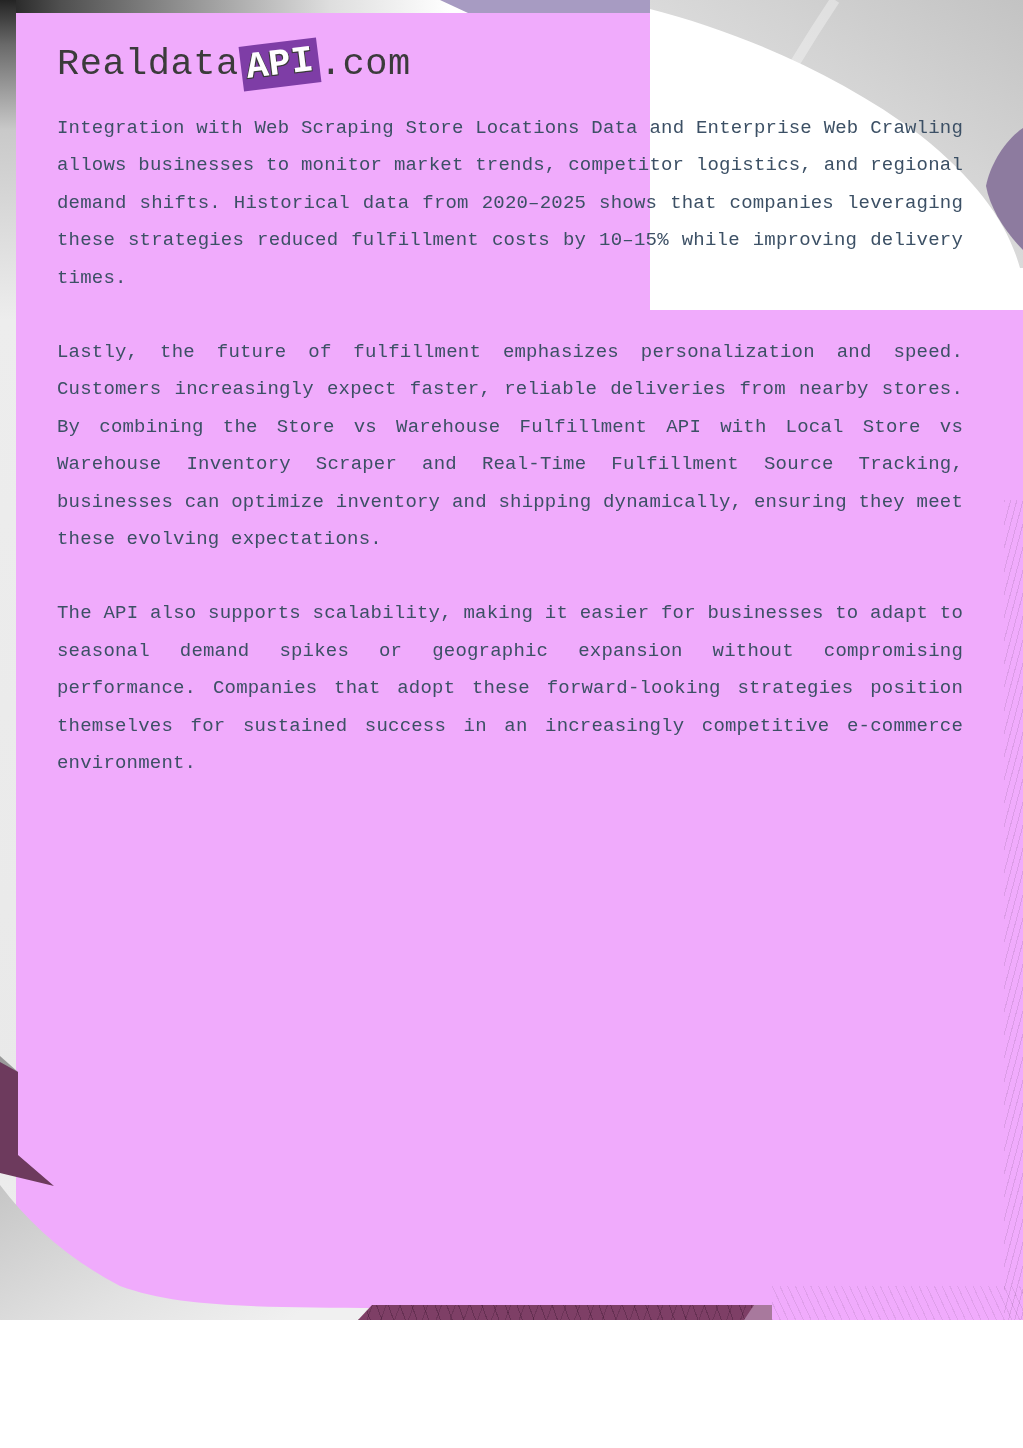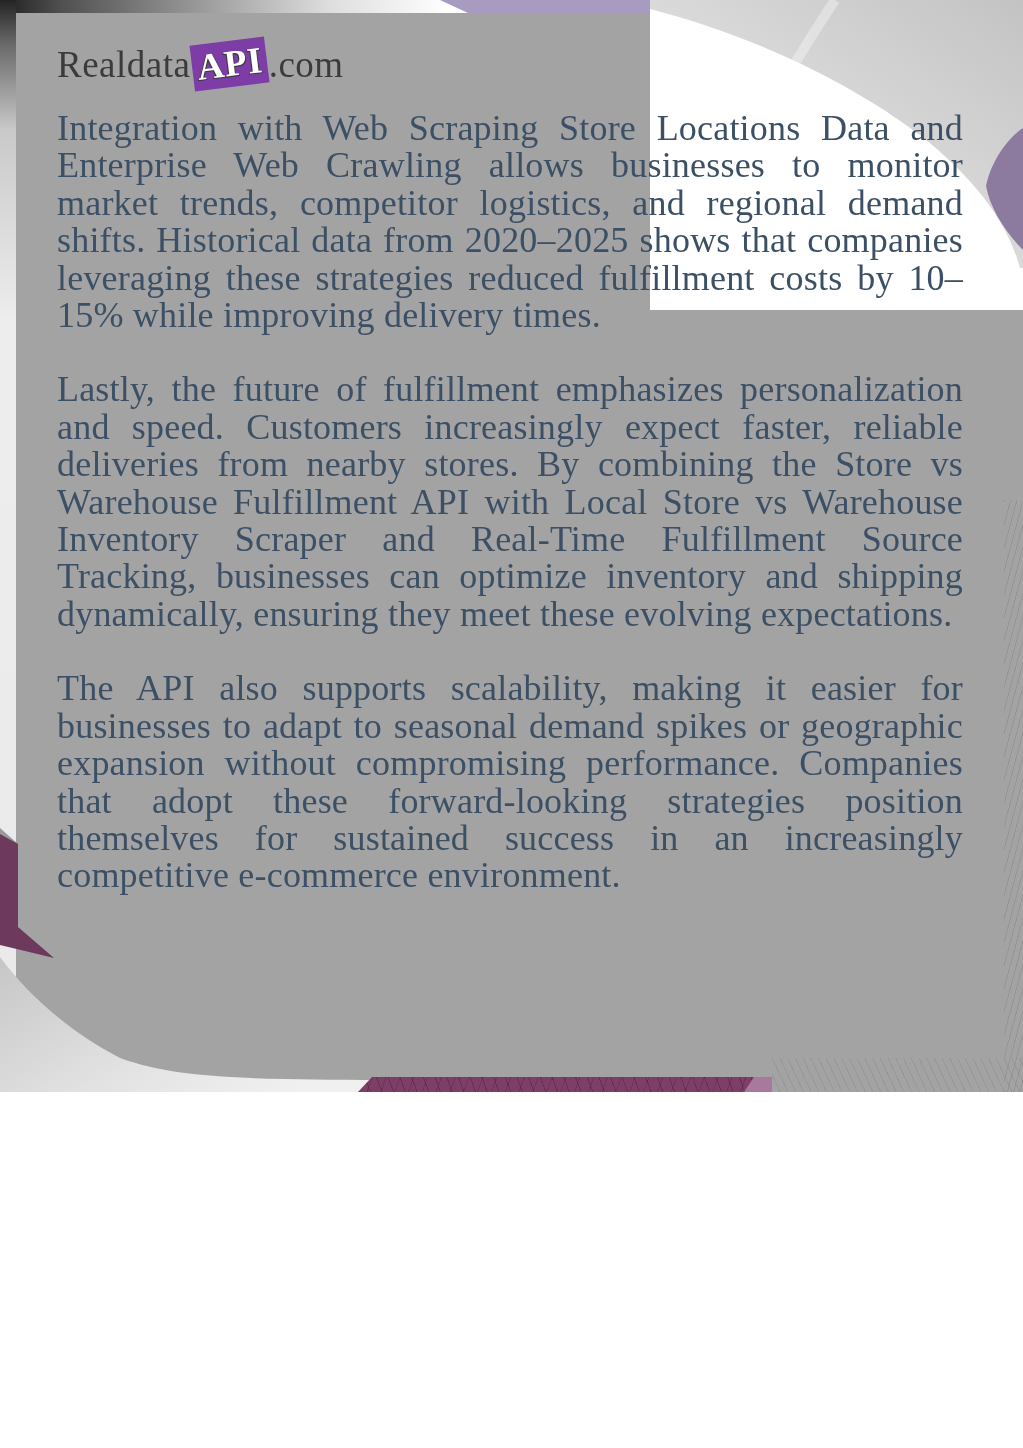--- a/index.html
+++ b/index.html
@@ -1,21 +1,21 @@
 <!DOCTYPE html>
 <html><head>
 <meta charset="utf-8">
 <style>
   html,body{margin:0;padding:0;background:#ffffff;}
   .page{
     position:relative;
-    width:1023px;height:1092px;
-    background:#a3a3a3;
+    width:1023px;height:1320px;
+    background:#f0abfc;
     overflow:hidden;
-    font-family:Liberation Serif, serif;
+    font-family:Liberation Mono, monospace;
   }
   
   .edge-top{
     position:absolute;top:0;left:0;width:660px;height:13px;z-index:1;
     background:linear-gradient(90deg,#1f1f1f 0px,#4f4f4f 60px,#9a9a9a 200px,#dedede 330px,#ffffff 450px);
   }
   .edge-left{
     position:absolute;top:0;left:0;width:16px;height:100%;z-index:1;
     background:linear-gradient(180deg,#242424 0px,#6a6a6a 45px,#c9c9c9 130px,#ededed 320px,#e9e9e9 1100px,#f1f1f1 100%);
   }
@@ -64,21 +64,21 @@
     background:#7e3da6;
     color:#ffffff;
     font-weight:800;
     padding:1px 5px 2px 5px;
     margin:0 1px 0 2px;
     transform:rotate(-7deg);
     text-shadow:1px 1px 0 #3a3a3a, -1px 1px 0 #3a3a3a;
   }
   .body-text p{
     margin:12px 0 37px 0;
-    font-size:36px;
+    font-size:19px;
     line-height:37.4px;
     color:#3c5065;
     text-align:justify;
     letter-spacing:0.2px;
   }
 </style>
 </head>
 <body>
 
 <div class="page">

